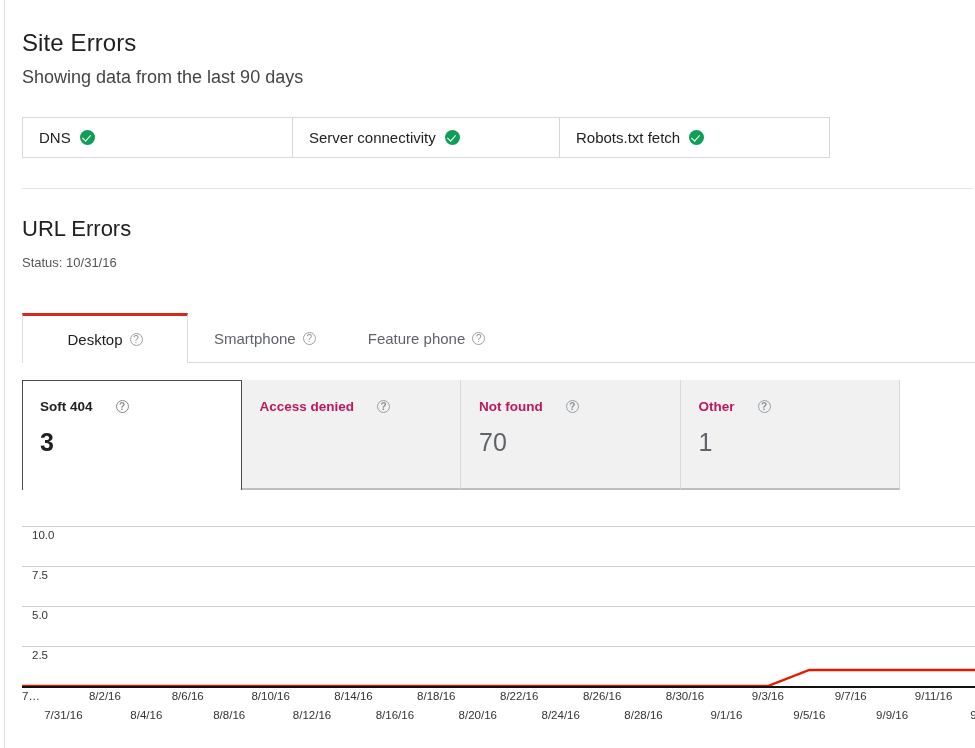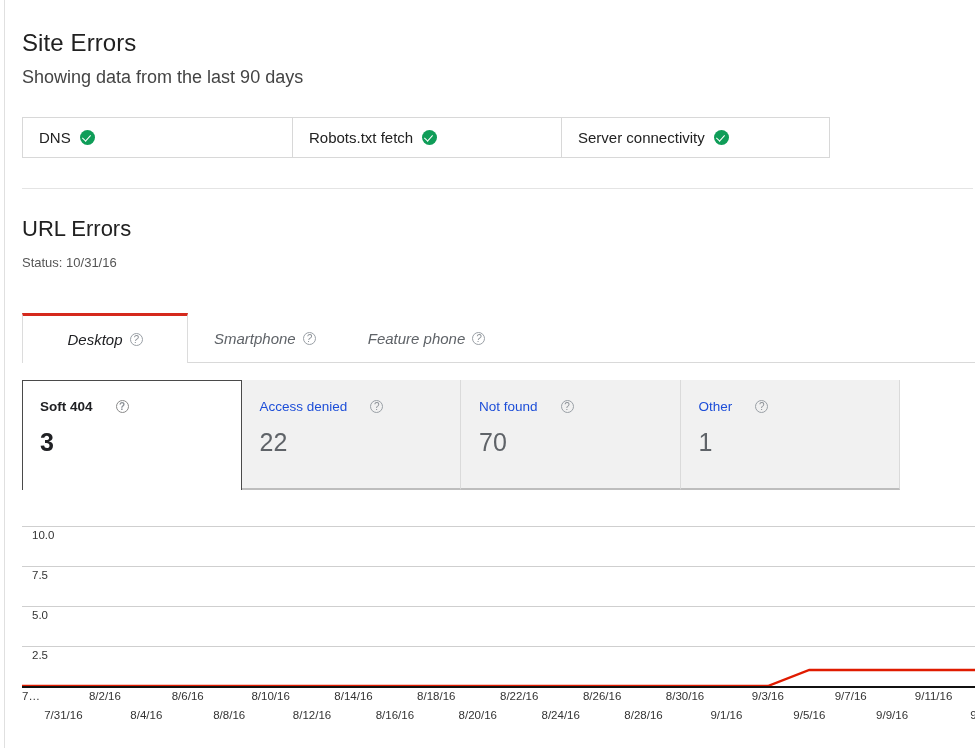--- a/index.html
+++ b/index.html
@@ -107,21 +107,21 @@
     margin-top: 11px;
     font-size: 13px;
     color: #555;
     line-height: 17px;
   }
 
   
   .tabs-wrap {
     position: absolute;
     left: 0; top: 313px;
-    width: 777px; height: 50px; font-style: italic;
+    width: 777px; height: 50px;
   }
   .tabs-baseline {
     position: absolute;
     left: 22px; bottom: 0;
     width: 953px; height: 1px;
     background: #d9d9d9;
   }
   .tabs {
     position: absolute;
     left: 22px; bottom: 0;
@@ -192,23 +192,24 @@
     width: 219.5px;
     padding: 19px 0 0 18px;
     background: #f1f1f1;
     border-right: 1px solid #dadada;
     border-bottom: 2px solid #bdbdbd;
     cursor: pointer;
   }
   .card:last-child { border-right: 1px solid #dadada; }
   .card .card-label {
     font-size: 13.5px;
-    color: #1d4ed8;
+    color: #be185d;
     display: flex;
     align-items: center;
+    font-weight: bold;
   }
   .card .card-label .lbl { margin-right: 23px; }
   .card .card-value {
     margin-top: 14px;
     font-size: 25px;
     color: #5f6368;
     font-weight: normal;
     line-height: 29px;
   }
   .card.active {
@@ -283,26 +284,26 @@
   <div class="section-site">
     <h1 class="page-title">Site Errors</h1>
     <div class="subtitle">Showing data from the last 90 days</div>
   </div>
 
   <div class="status-row">
     <div class="status-cell c0">
       <span class="status-label">DNS</span>
       <span class="ok-icon"></span>
     </div>
+    <div class="status-cell c1">
+      <span class="status-label">Server connectivity</span>
+      <span class="ok-icon"></span>
+    </div>
     <div class="status-cell c2">
       <span class="status-label">Robots.txt fetch</span>
-      <span class="ok-icon"></span>
-    </div>
-    <div class="status-cell c1">
-      <span class="status-label">Server connectivity</span>
       <span class="ok-icon"></span>
     </div>
   </div>
 
   <div class="divider"></div>
 
   <div class="section-url">
     <h2 class="section-title">URL Errors</h2>
     <div class="status-date">Status: 10/31/16</div>
   </div>
@@ -331,21 +332,20 @@
         <span class="lbl">Soft 404</span>
         <span class="help-icon"></span>
       </div>
       <div class="card-value">3</div>
     </div>
     <div class="card">
       <div class="card-label">
         <span class="lbl">Access denied</span>
         <span class="help-icon"></span>
       </div>
-      <div class="card-value">22</div>
     </div>
     <div class="card">
       <div class="card-label">
         <span class="lbl">Not found</span>
         <span class="help-icon"></span>
       </div>
       <div class="card-value">70</div>
     </div>
     <div class="card">
       <div class="card-label">

